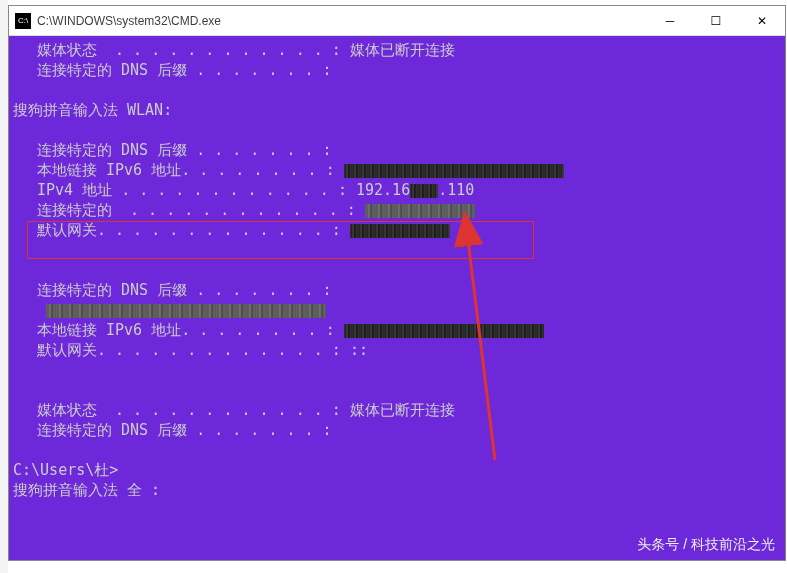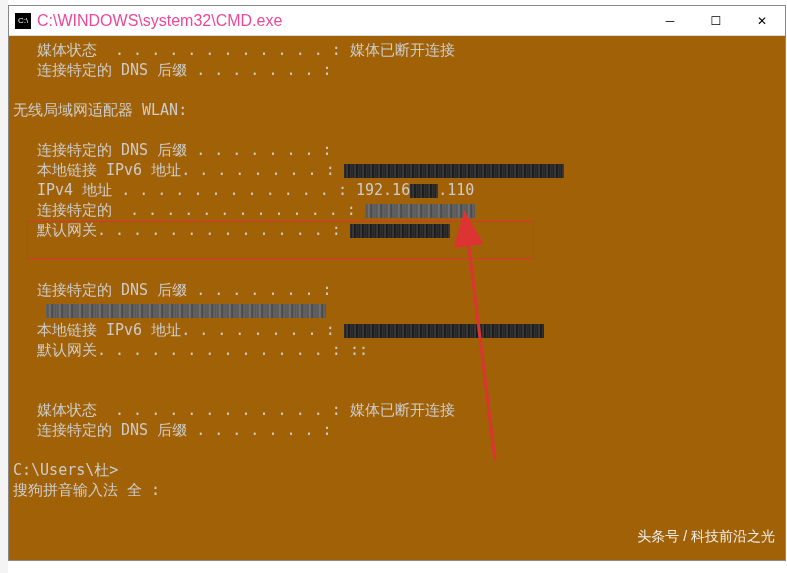--- a/index.html
+++ b/index.html
@@ -2,36 +2,36 @@
 <html><head>
   <meta charset="utf-8">
   <style>
     * { margin: 0; padding: 0; box-sizing: border-box; }
     body { width: 787px; height: 573px; background: #fff; font-family: "Microsoft YaHei", Arial, sans-serif; position: relative; overflow: hidden; }
     
     .window { position: absolute; left: 8px; top: 5px; width: 778px; height: 556px; border: 1px solid #888; background: #fff; }
     
     .titlebar { height: 30px; background: #fff; display: flex; align-items: center; border-bottom: 1px solid #ddd; }
     .titlebar-icon { width: 16px; height: 16px; margin: 0 6px; background: #000; font-size: 8px; color: #fff; display: flex; align-items: center; justify-content: center; }
-    .titlebar-text { flex: 1; font-size: 16px; color: #ec4899; }
+    .titlebar-text { flex: 1; font-size: 12px; color: #404040; }
     .win-buttons { display: flex; }
     .win-btn { width: 46px; height: 30px; display: flex; align-items: center; justify-content: center; font-size: 12px; color: #000; }
     
-    .terminal { background: #a16207; color: #ccc; font-family: "NSimSun", "SimSun", Consolas, monospace; font-size: 15px; line-height: 20px; padding: 4px 0 4px 4px; height: calc(100% - 30px); position: relative; overflow: hidden; }
+    .terminal { background: #6d28d9; color: #ccc; font-family: "NSimSun", "SimSun", Consolas, monospace; font-size: 15px; line-height: 20px; padding: 4px 0 4px 4px; height: calc(100% - 30px); position: relative; overflow: hidden; }
     .terminal-line { white-space: pre; }
     .indent { padding-left: 24px; }
     
     .highlight-box { position: absolute; border: 1px solid #d33; left: 18px; top: 185px; width: 507px; height: 38px; pointer-events: none; }
     
     .arrow-svg { position: absolute; left: 0; top: 0; width: 787px; height: 573px; pointer-events: none; }
     
     .pixelate { display: inline-block; background: linear-gradient(90deg, #333 0%, #222 20%, #444 40%, #111 60%, #333 80%, #222 100%); background-size: 8px 100%; height: 14px; vertical-align: middle; }
     .pixelate.light { background: linear-gradient(90deg, #666 0%, #555 20%, #777 40%, #444 60%, #666 80%, #555 100%); background-size: 10px 100%; }
     
-    .watermark { position: absolute; right: 10px; bottom: 14px; color: #eee; font-size: 14px; font-family: "Microsoft YaHei", sans-serif; }
+    .watermark { position: absolute; right: 10px; bottom: 6px; color: #eee; font-size: 14px; font-family: "Microsoft YaHei", sans-serif; }
     
     .left-edge { position: absolute; left: 0; top: 0; width: 8px; height: 573px; background: #f4f4f4; color: #888; font-size: 11px; display:flex; flex-direction:column; justify-content:space-around; align-items:center; padding: 60px 0;}
   </style>
 </head>
 <body>
 
 <div class="left-edge">
 </div>
 
 <div class="window">
@@ -44,21 +44,21 @@
       <div class="win-btn">─</div>
       <div class="win-btn">☐</div>
       <div class="win-btn close">✕</div>
     </div>
   </div>
 
   <div class="terminal">
     <div class="terminal-line indent"><span>媒体状态  . . . . . . . . . . . . :</span> <span>媒体已断开连接</span></div>
     <div class="terminal-line indent"><span>连接特定的 DNS 后缀 . . . . . . . :</span></div>
     <div class="terminal-line">&nbsp;</div>
-    <div class="terminal-line">无线局域网适配器 WLAN:</div>
+    <div class="terminal-line">搜狗拼音输入法 WLAN:</div>
     <div class="terminal-line">&nbsp;</div>
     <div class="terminal-line indent"><span>连接特定的 DNS 后缀 . . . . . . . :</span></div>
     <div class="terminal-line indent"><span>本地链接 IPv6 地址. . . . . . . . :</span> <span class="pixelate" style="width:220px"></span></div>
     <div class="terminal-line indent"><span>IPv4 地址 . . . . . . . . . . . . :</span> <span>192.16</span><span class="pixelate" style="width:28px"></span><span>.110</span></div>
     <div class="terminal-line indent"><span>连接特定的  . . . . . . . . . . . . :</span> <span class="pixelate light" style="width:110px"></span></div>
     <div class="terminal-line indent"><span>默认网关. . . . . . . . . . . . . :</span> <span class="pixelate" style="width:100px"></span></div>
     <div class="terminal-line">&nbsp;</div>
     <div class="terminal-line">&nbsp;</div>
     <div class="terminal-line indent"><span>连接特定的 DNS 后缀 . . . . . . . :</span></div>
     <div class="terminal-line indent"> <span class="pixelate light" style="width:280px"></span></div>

